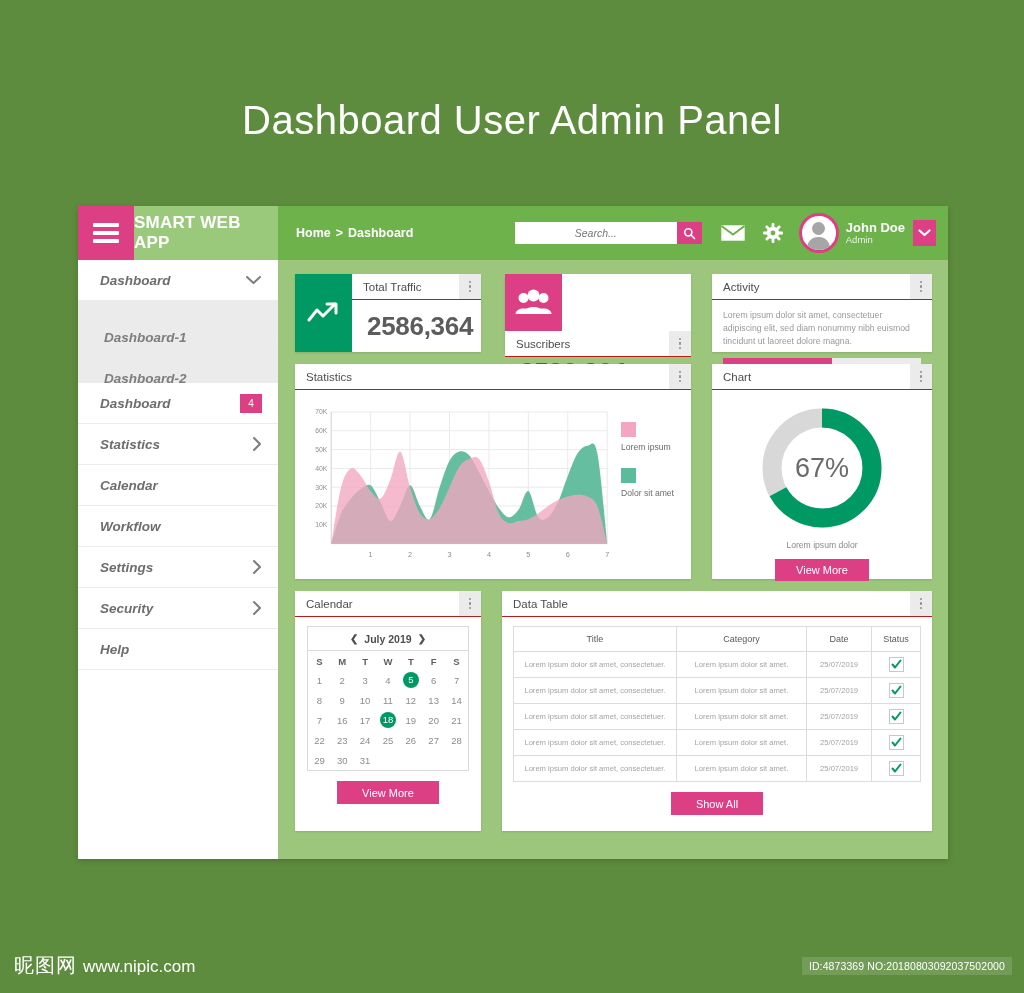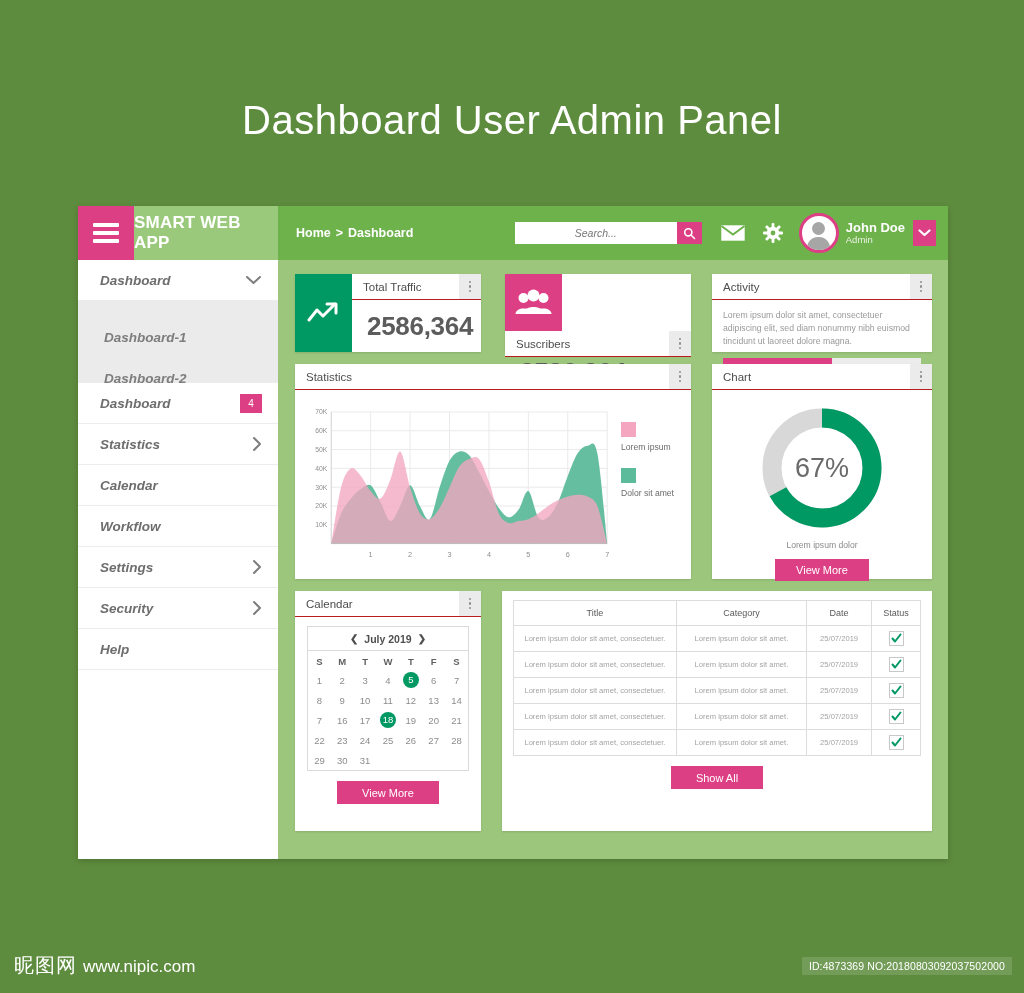--- a/index.html
+++ b/index.html
@@ -796,20 +796,28 @@
             </div>
             <div class="center-btn">
               <button class="btn-pink" style="width:102px;height:23px;">View More</button>
             </div>
           </div>
         </div>
 
         <div style="width:21px;"></div>
 
         <div class="card" style="width:430px;height:240px;">
+          <div class="card-head">
+            <span class="title">Data Table</span>
+            <span class="kebab">
+                <i></i>
+                <i></i>
+                <i></i>
+              </span>
+          </div>
           <div class="dt-body">
             <table class="dt">
               <thead>
                   <tr id="dt-head">
                     <th style="width: 40%;">Title</th>
                     <th style="width: 32%;">Category</th>
                     <th style="width: 16%;">Date</th>
                     <th style="width: 12%;">Status</th>
                   </tr>
                 </thead>

